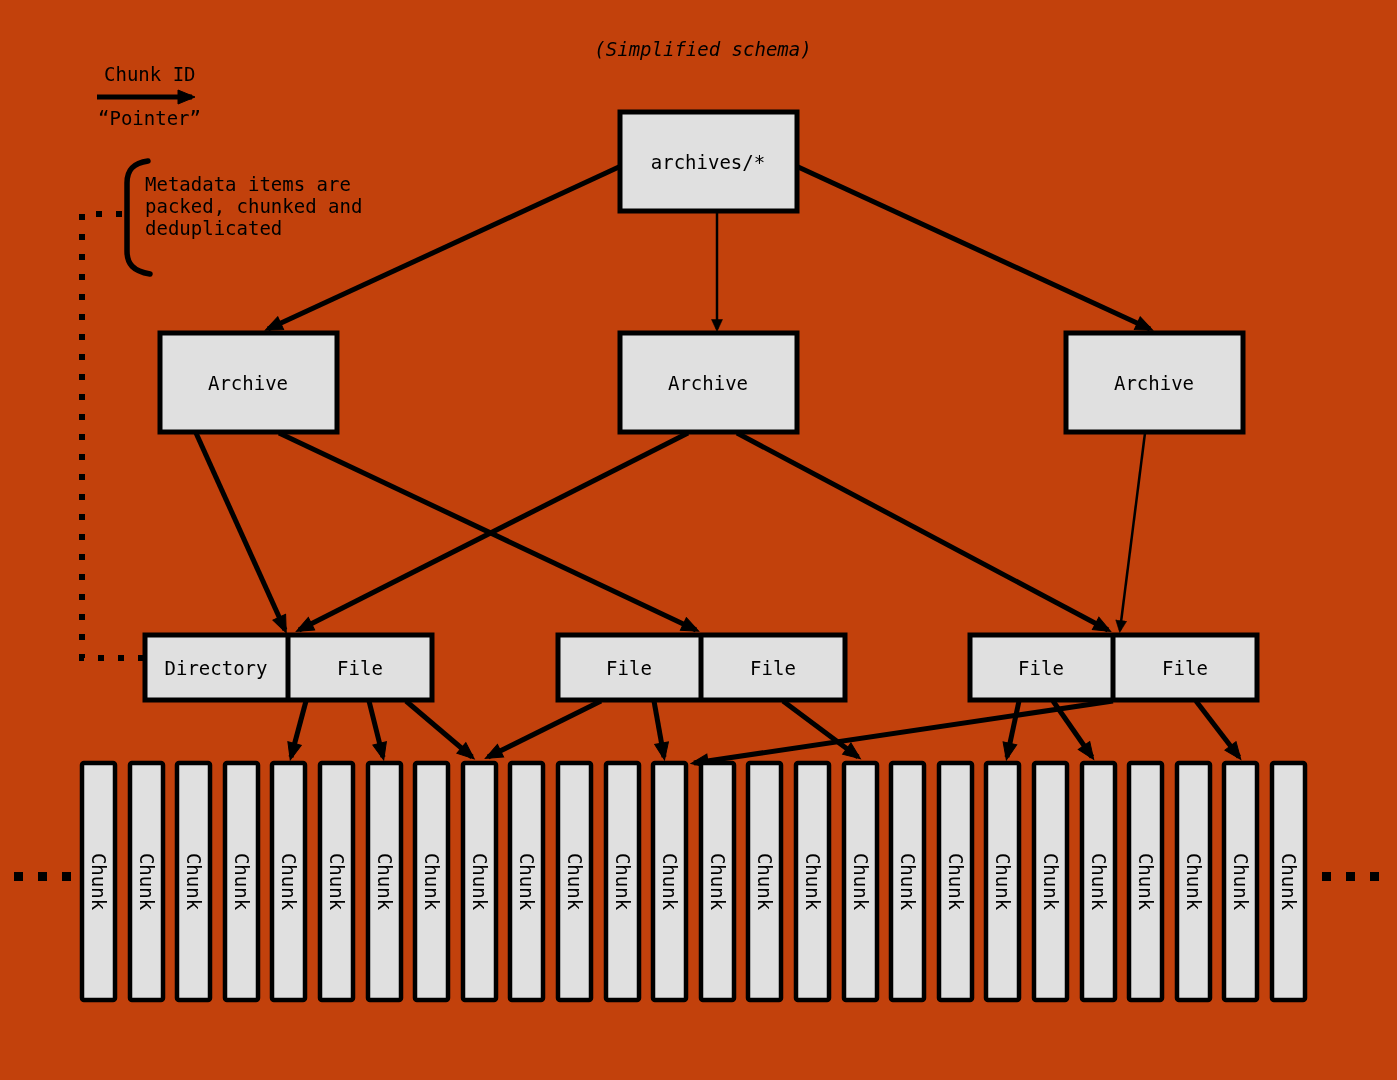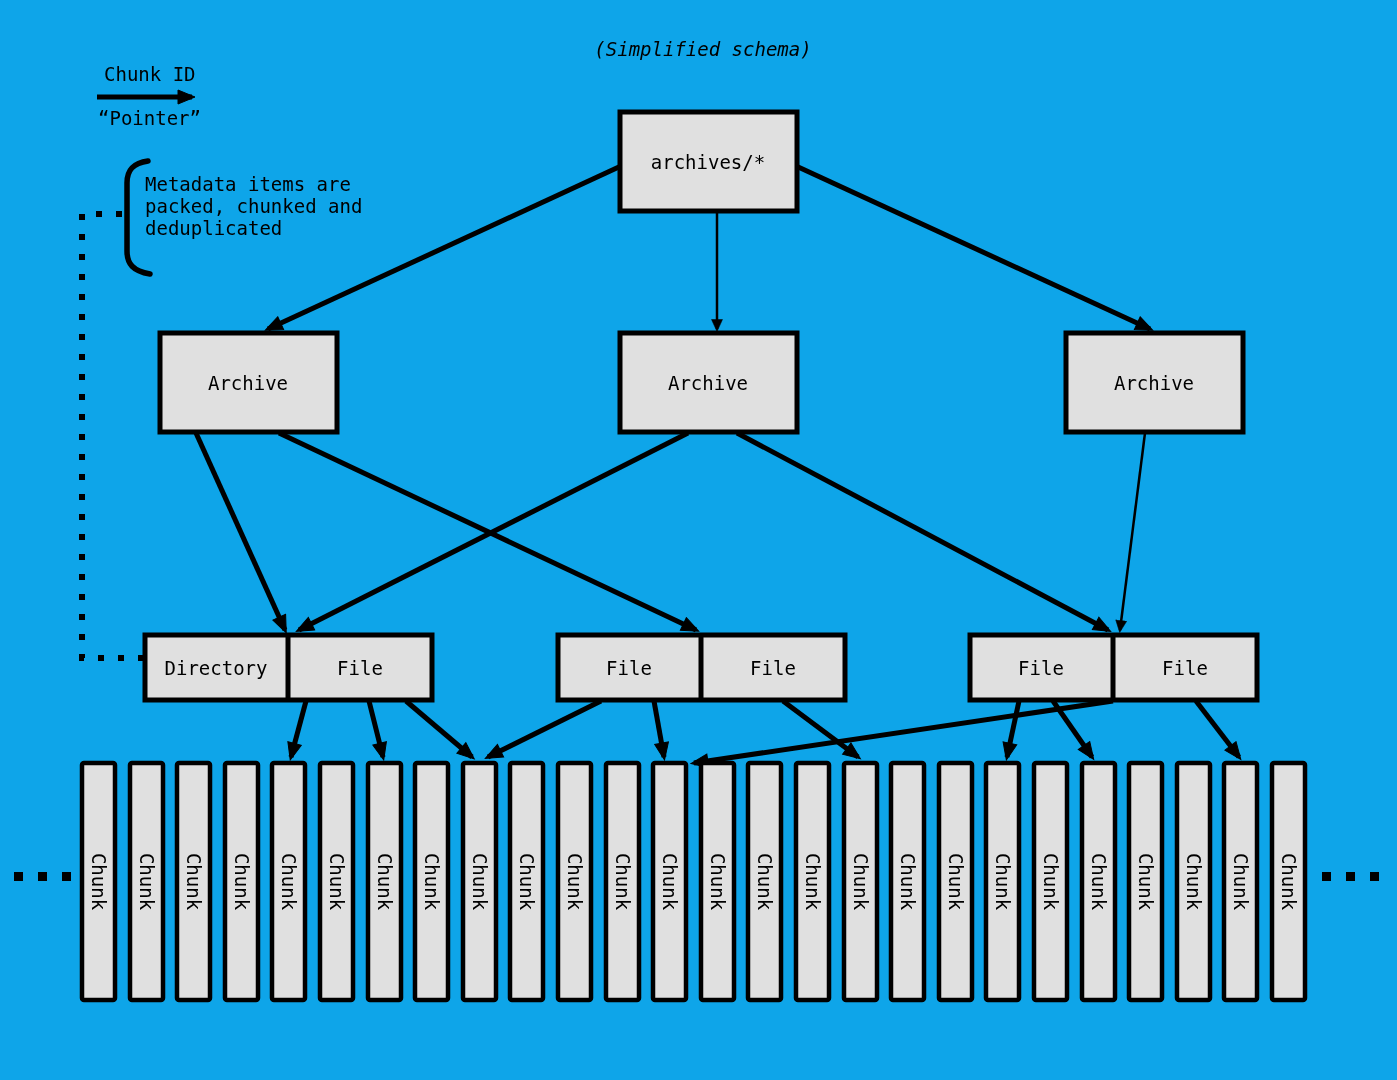--- a/index.html
+++ b/index.html
@@ -1,16 +1,16 @@
 <!DOCTYPE html>
 <html><head>
 <meta charset="utf-8">
 <style>
   html,body { margin:0; padding:0; background:#ffffff; }
-  .stage { position:relative; width:1397px; height:1080px; background:#0ea5e9; overflow:hidden; }
+  .stage { position:relative; width:1397px; height:1080px; background:#c2410c; overflow:hidden; }
   svg { font-family:"DejaVu Sans Mono","Liberation Mono",monospace; }
   .box       { fill:var(--box-fill,#e0e0e0); stroke:#000; stroke-width:5; }
   .box-thin  { fill:var(--box-fill,#e0e0e0); stroke:#000; stroke-width:4.5; }
   .divider   { stroke:#000; stroke-width:5; }
   .label     { font-size:19px; fill:#000; text-anchor:middle; dominant-baseline:central; }
   .label-left{ font-size:19px; fill:#000; text-anchor:start; }
   .title     { font-size:19px; font-style:italic; fill:#000; text-anchor:middle; }
   .edge-thick{ stroke:#000; stroke-width:5; fill:none; }
   .edge-thin { stroke:#000; stroke-width:2.5; fill:none; }
   .dotted    { stroke:#000; stroke-width:6; fill:none; stroke-dasharray:6 14; }

